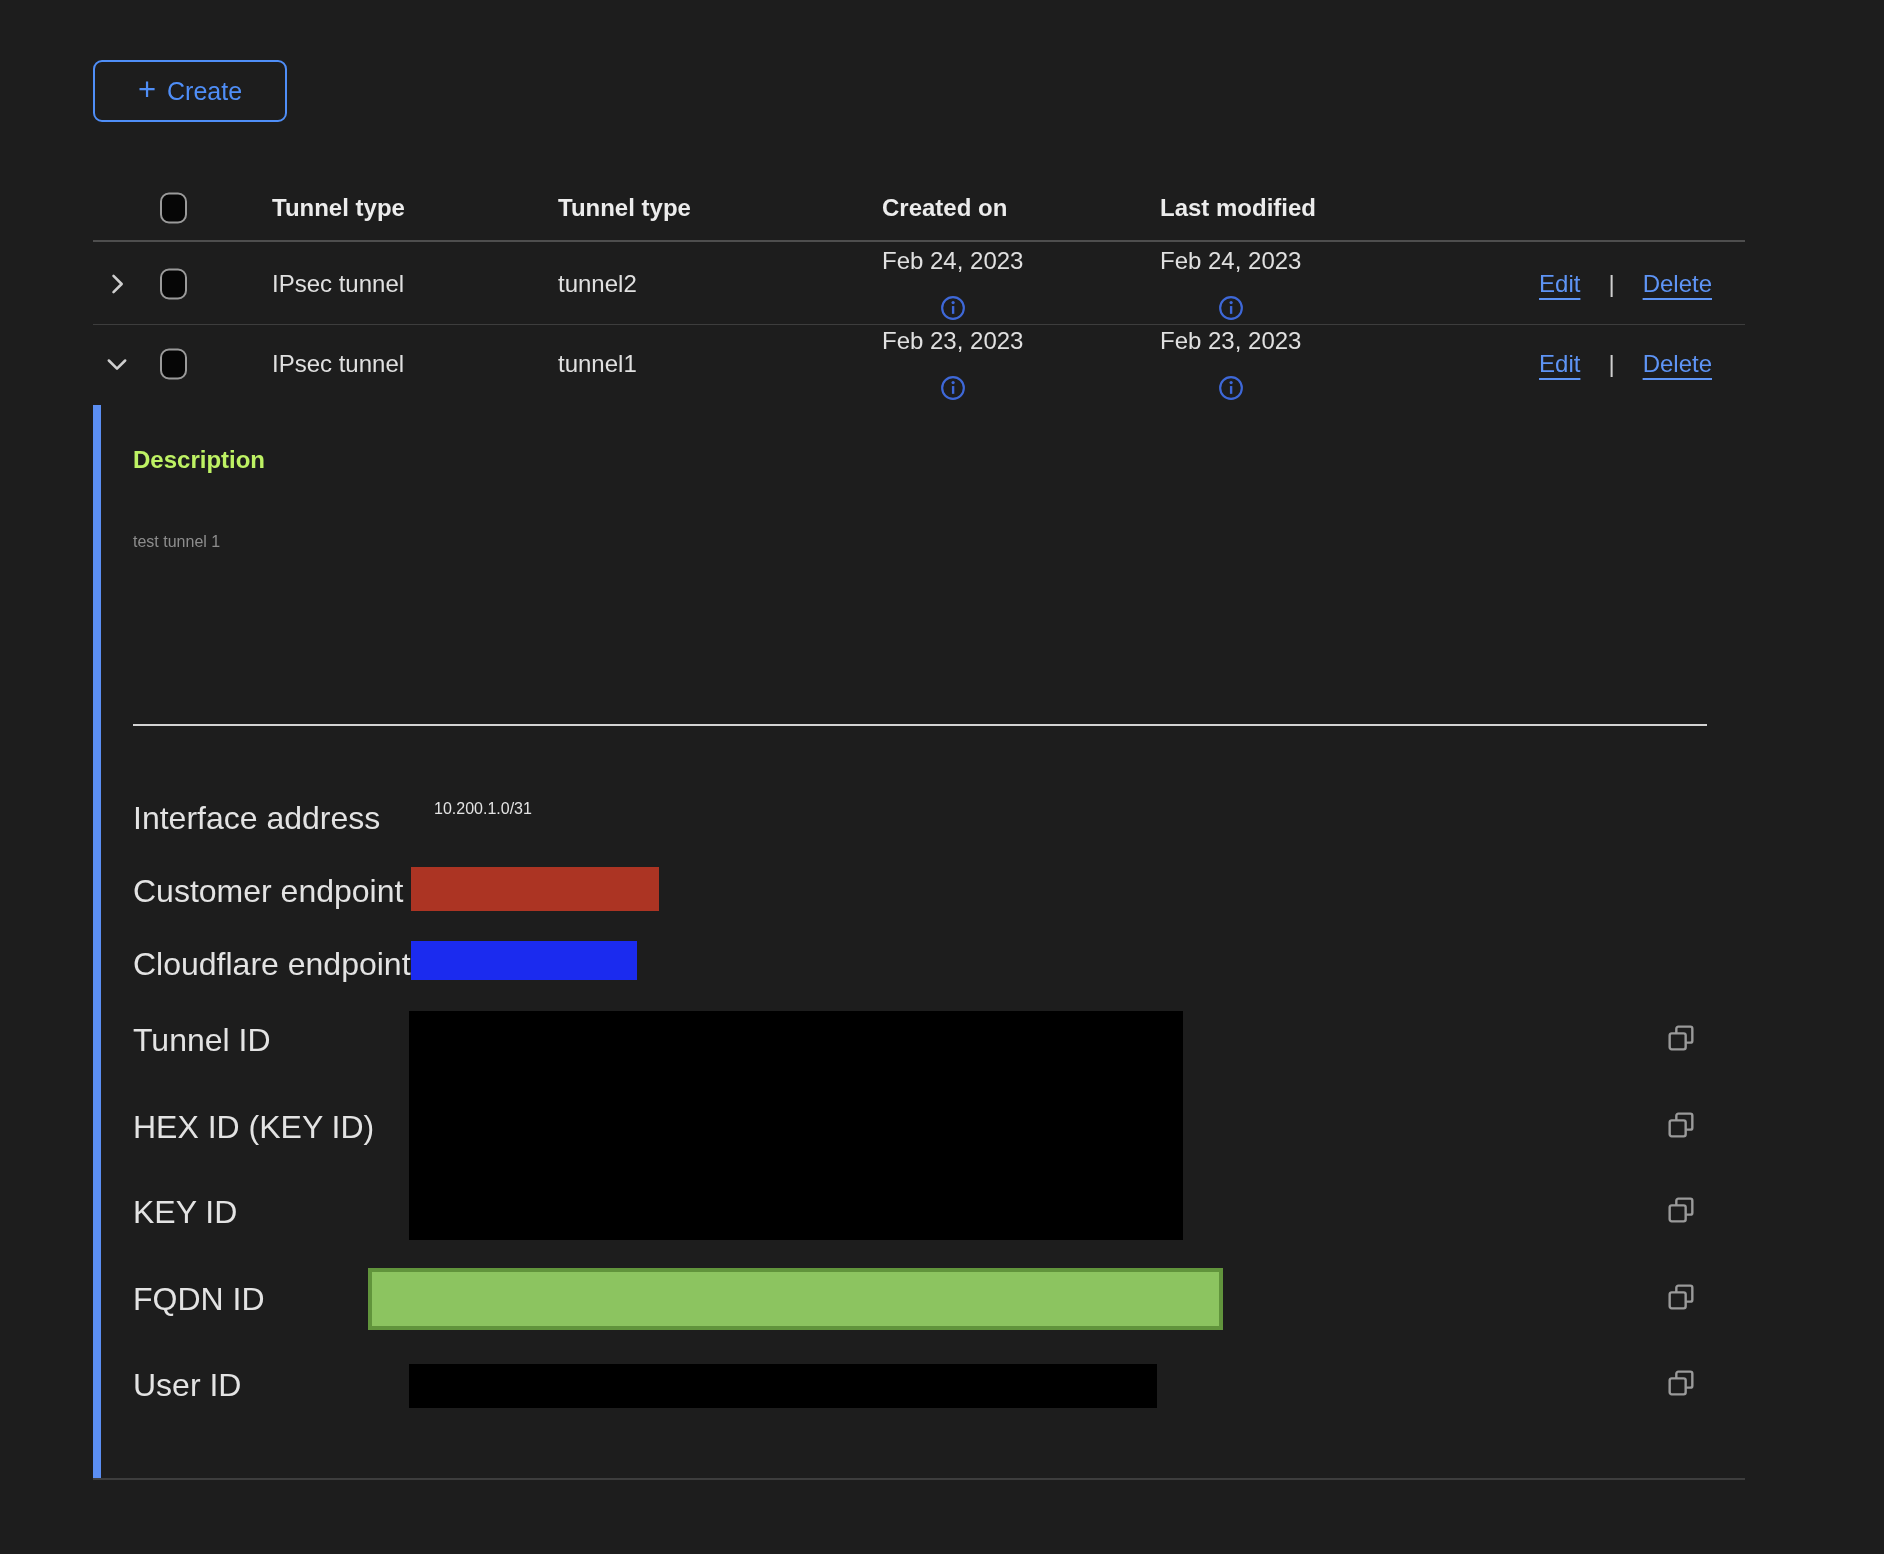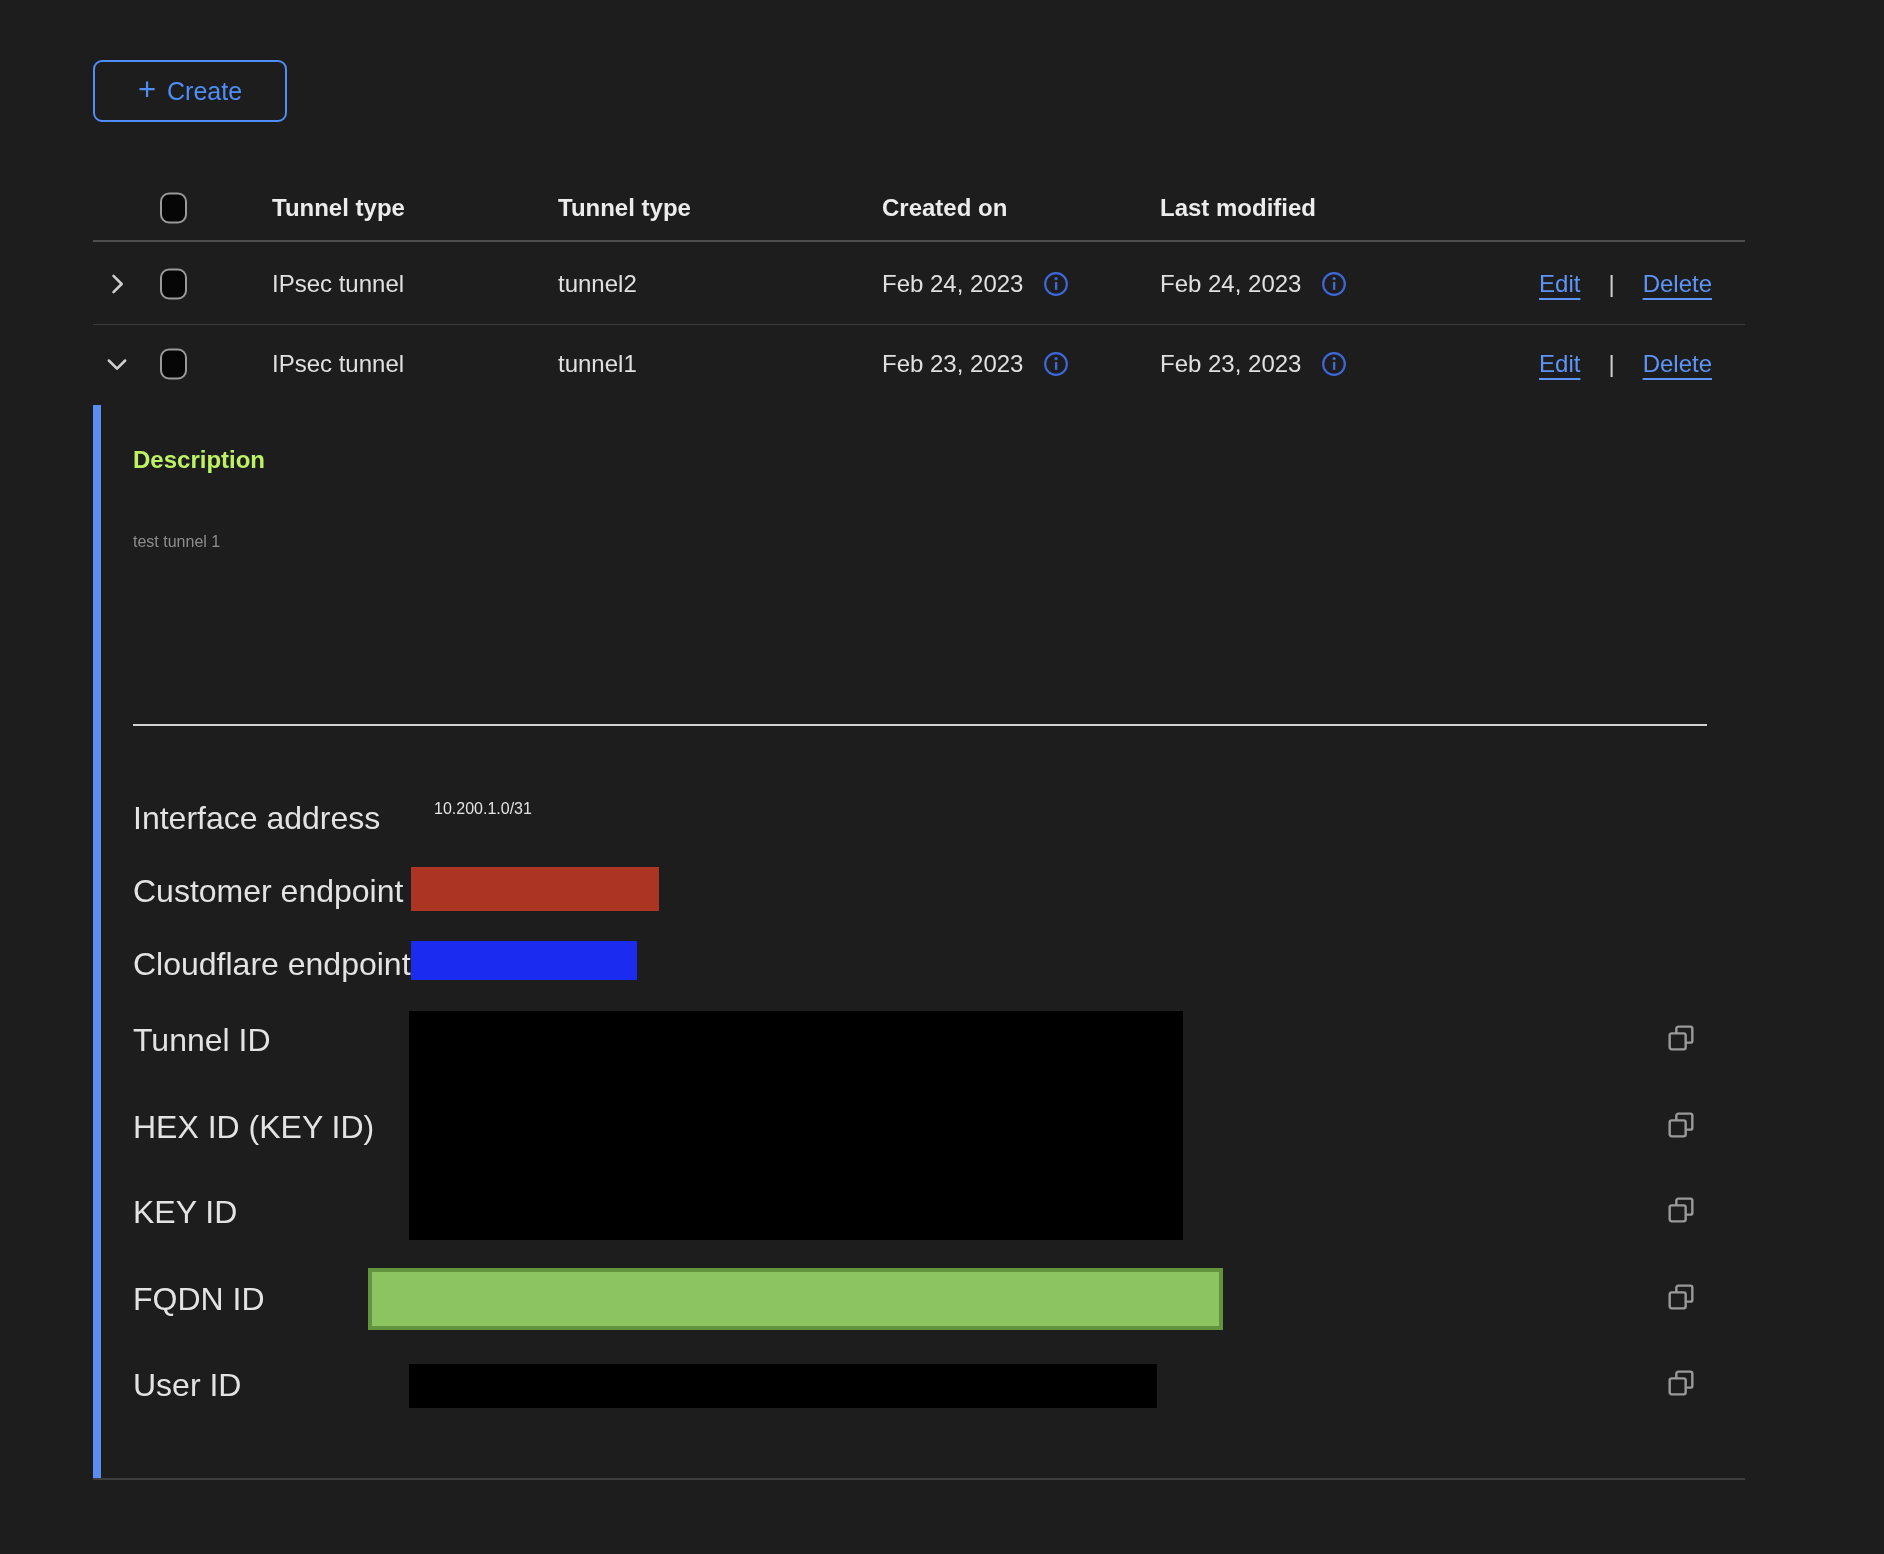--- a/index.html
+++ b/index.html
@@ -23,21 +23,21 @@
   .cell{position:absolute;top:50%;transform:translateY(-50%);white-space:nowrap;}
   .c-chevron{left:10px;width:28px;height:28px;}
   .c-check{left:67px;}
   .c-type{left:135px;margin-left:44px;}
   .c-name{left:465px;}
   .c-created{left:761px;margin-left:28px;}
   .c-modified{left:1067px;}
   .c-actions{right:33px;display:flex;align-items:center;gap:28px;}
   .hdr{font-size:24px;font-weight:700;color:#ececec;}
   .bodytxt{font-size:24px;color:#e0e0e0;}
-  .datecell{display:flex;align-items:center;gap:20px;}
+  .datecell{display:flex;align-items:center;gap:20px;flex-direction:column;}
   .checkbox{
     width:27px;height:31px;border:2px solid #9a9a9a;border-radius:9px;background:#060606;
     display:inline-block;box-sizing:border-box;cursor:pointer;
   }
   .link{color:#5e94f5;font-size:24px;text-decoration:underline;text-underline-offset:6px;cursor:pointer;}
   .pipe{color:#cfcfcf;font-size:24px;}
   .icon-btn{display:inline-flex;cursor:pointer;background:none;border:none;padding:0;}
   
   .panel{position:absolute;left:93px;top:402px;width:1652px;height:1078px;}
   .accent-bar{position:absolute;left:0;top:3px;width:8px;height:1073px;background:#5b8ef2;}

